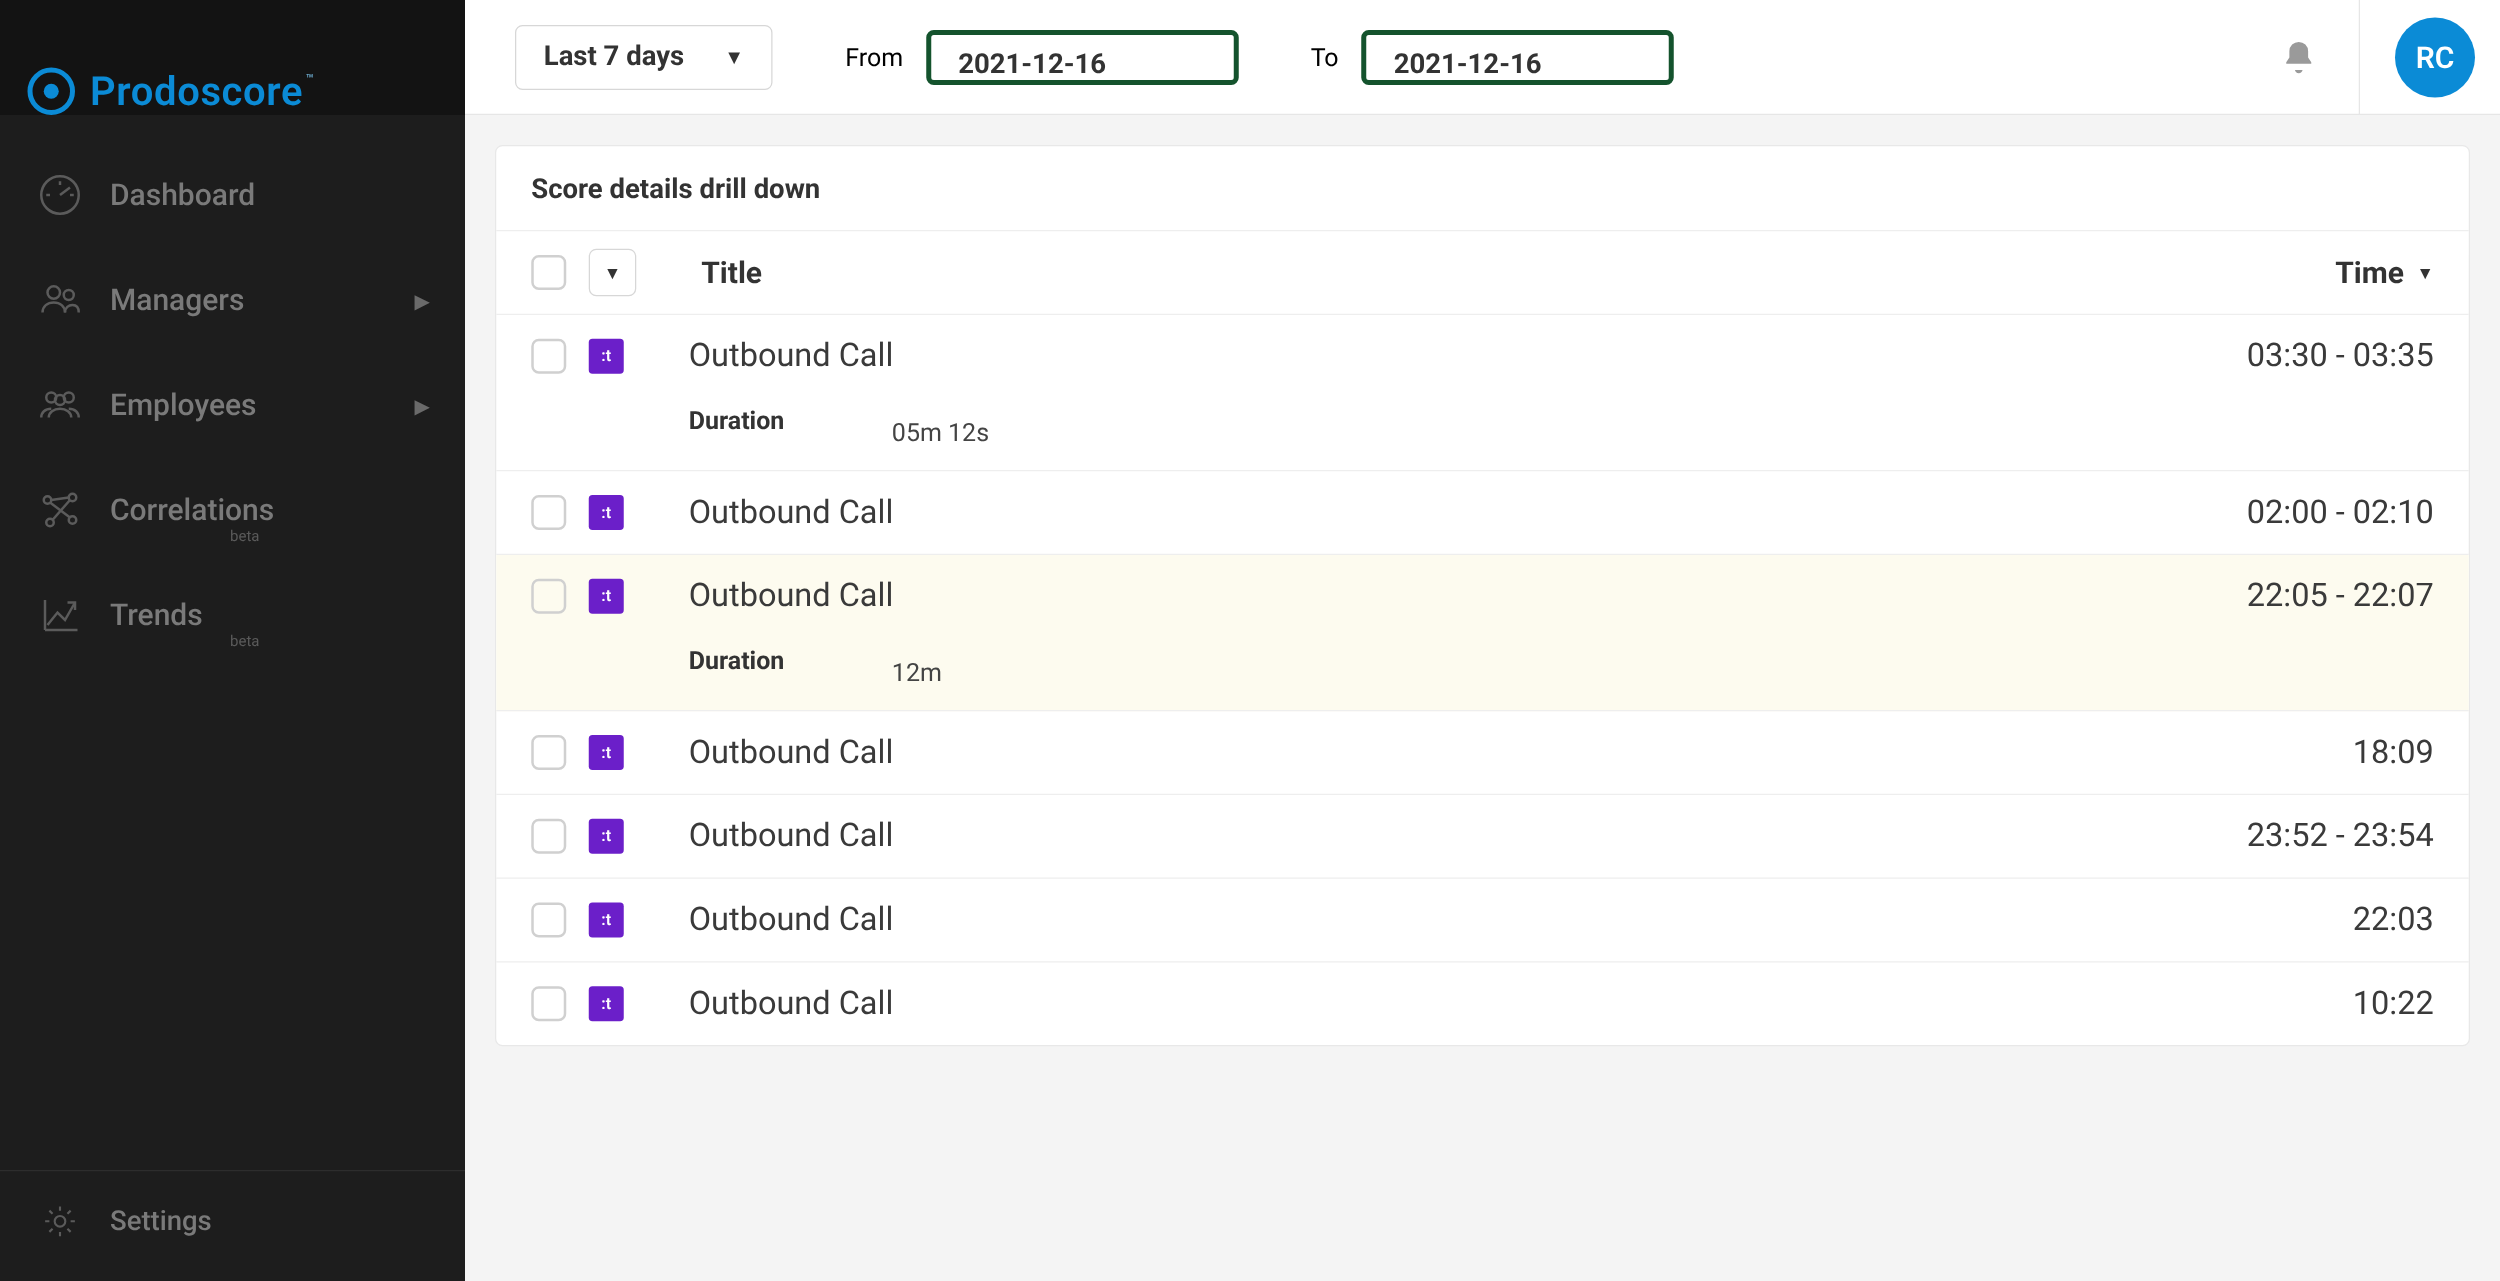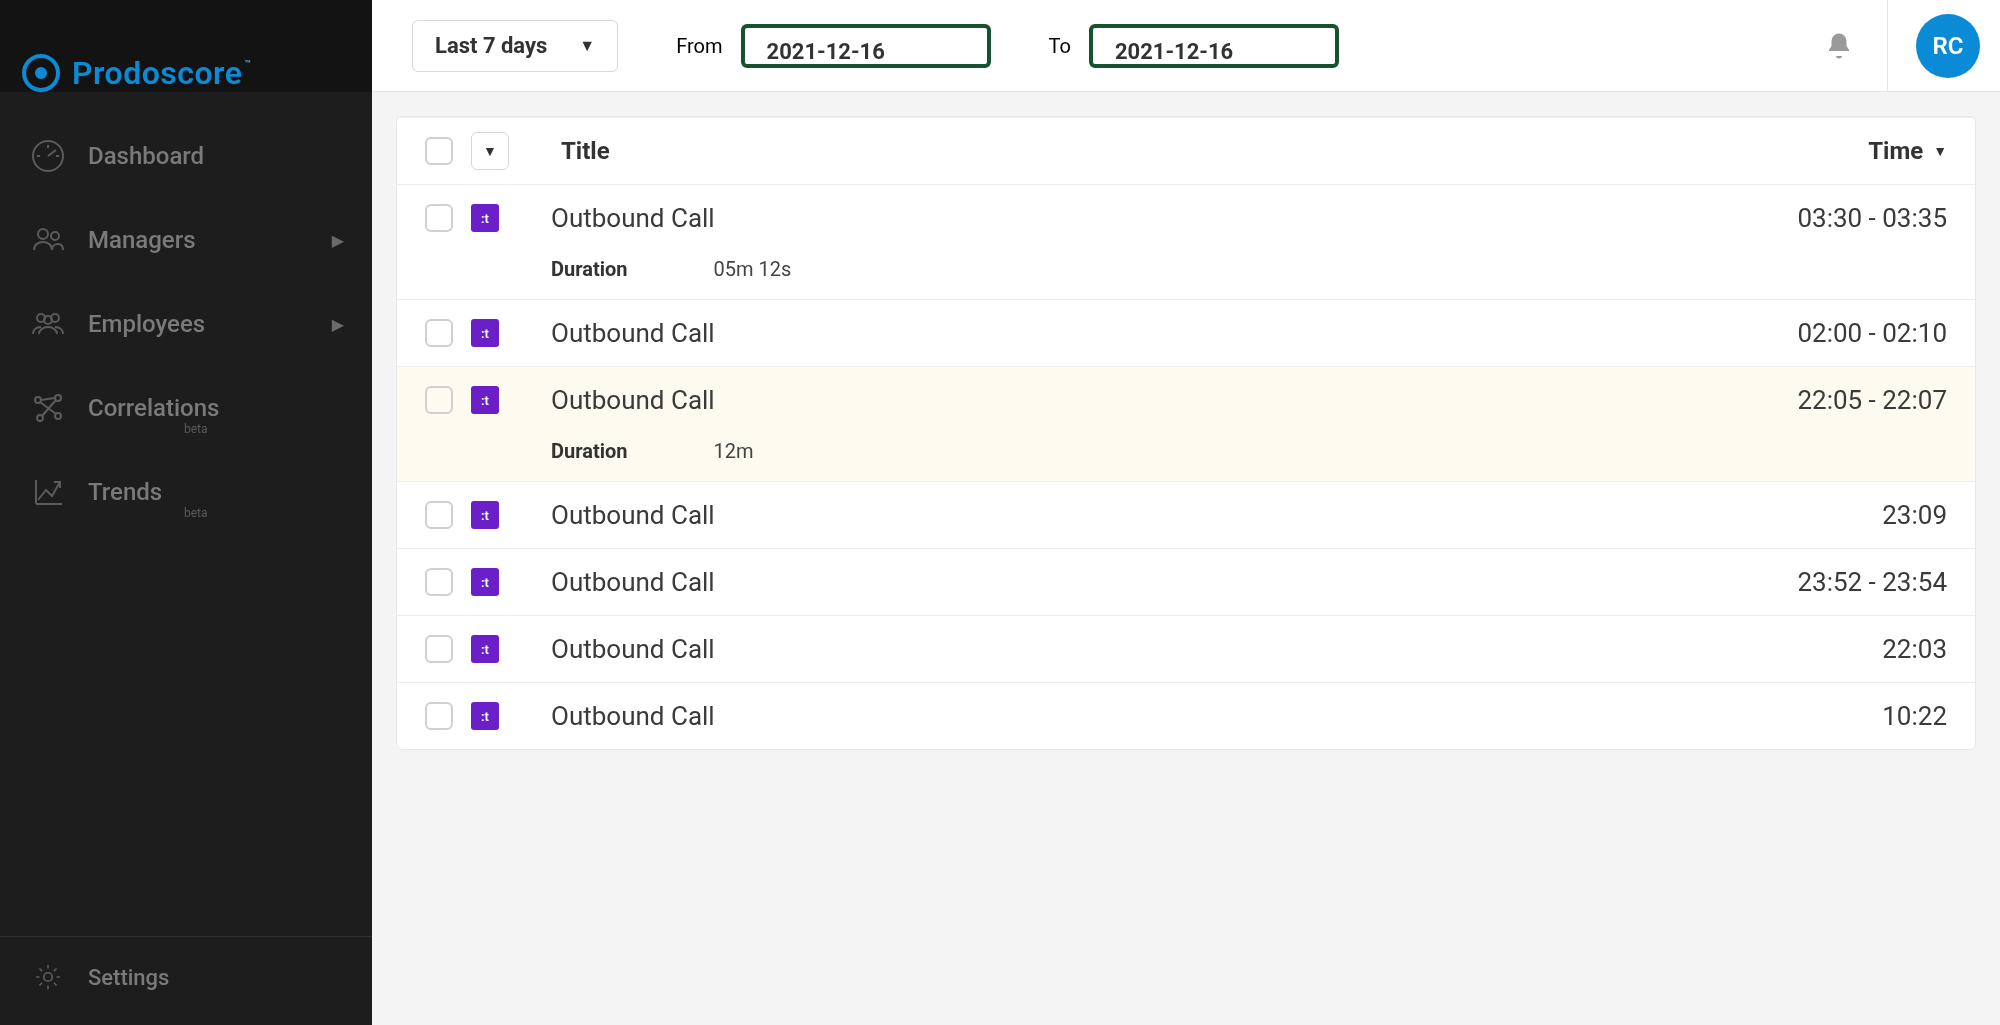--- a/index.html
+++ b/index.html
@@ -243,21 +243,21 @@
       color: #3a3a3a;
     }
     .row-detail {
       display: flex;
       margin-top: 24px;
       padding-left: 126px;
       gap: 86px;
       font-size: 20px;
     }
     .row-detail .k { font-weight: 700; }
-    .row-detail .v { color: #444; }
+    .row-detail .v { color: #444; margin-top: 10px; }
     .row:last-child { border-bottom: none; }
   </style>
 </head>
 <body>
 
 <div class="app">
   <aside class="sidebar">
     <div class="brand">
       <span class="brand-logo"></span>
       <span class="brand-text"><span>Prodoscore</span><sup>™</sup></span>
@@ -369,20 +369,21 @@
           </svg>
       </div>
       <div class="divider-v"></div>
       <div class="avatar">
         <span>RC</span>
       </div>
     </div>
 
     <div class="content">
       <div class="panel">
+        <div class="panel-title">Score details drill down</div>
 
         <div class="table-head">
           <span class="chk"></span>
           <span class="expand-toggle">▼</span>
           <span class="col-title">Title</span>
           <span class="col-time">
             <span>Time</span>
             <span class="caret">▼</span>
           </span>
         </div>
@@ -418,21 +419,21 @@
               <div class="row-detail">
                 <span class="k">Duration</span>
                 <span class="v">12m</span>
               </div>
             </div>
             <div class="row">
               <div class="row-main">
                 <span class="chk"></span>
                 <span class="type-badge">:t</span>
                 <span class="row-title">Outbound Call</span>
-                <span class="row-time">23:09</span>
+                <span class="row-time">18:09</span>
               </div>
             </div>
             <div class="row">
               <div class="row-main">
                 <span class="chk"></span>
                 <span class="type-badge">:t</span>
                 <span class="row-title">Outbound Call</span>
                 <span class="row-time">23:52 - 23:54</span>
               </div>
             </div>

